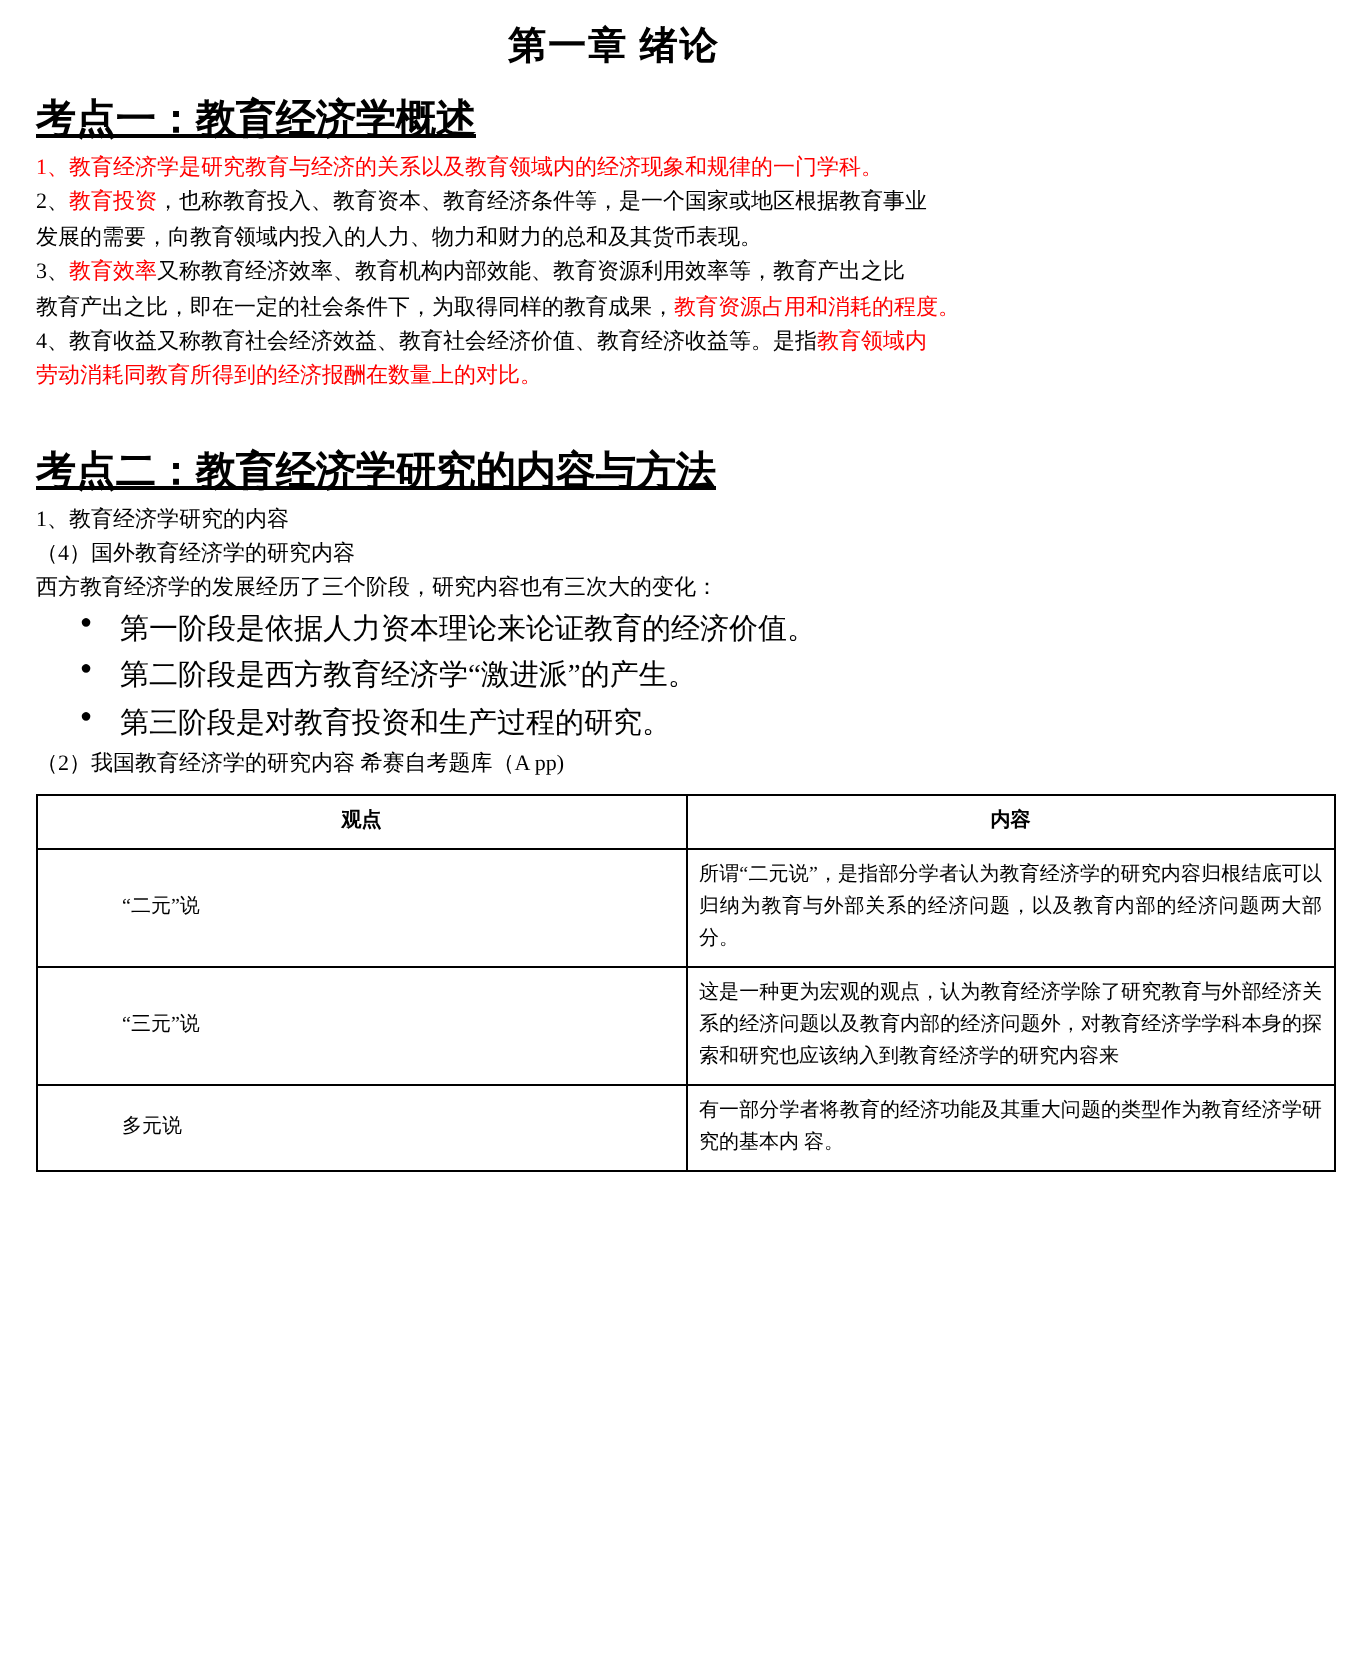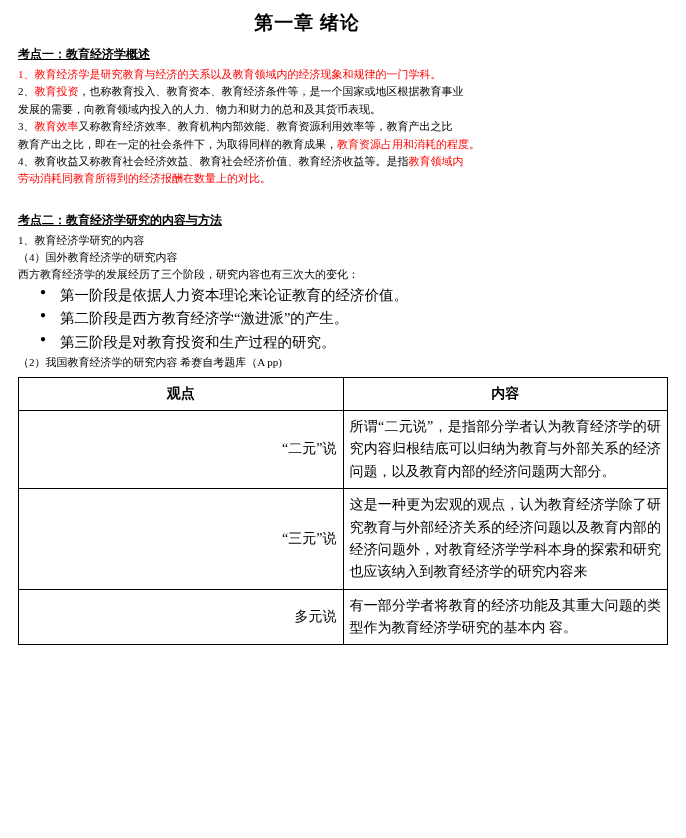--- a/index.html
+++ b/index.html
@@ -23,21 +23,21 @@
   }
   .doc-title {
     text-align: center;
     font-size: 19px;
     font-weight: bold;
     letter-spacing: 1px;
     margin: 4px 0 10px 0;
     font-family: "Liberation Serif", "DejaVu Serif", serif;
   }
   .section-head {
-    font-size: 12px;
+    font-size: 20px;
     font-weight: bold;
     margin: 4px 0 3px 0;
     letter-spacing: 0px;
   }
   .section-head .u {
     text-decoration: underline;
   }
   p.line {
     font-size: 11px;
     line-height: 1.58;
@@ -75,31 +75,31 @@
   .tbl-wrap {
     margin-top: 5px;
   }
   table.kv {
     border-collapse: collapse;
     width: 650px;
     table-layout: fixed;
   }
   table.kv th, table.kv td {
     border: 1px solid #000000;
-    font-size: 14px;
+    font-size: 10px;
     line-height: 1.6;
     vertical-align: middle;
     padding: 5px 6px;
   }
   table.kv th {
     font-weight: bold;
     text-align: center;
   }
   table.kv td.term {
-    text-align: right;
+    text-align: left;
     width: 110px;
     padding-left: 42px;
   }
   table.kv td.desc {
     text-align: justify;
     border-radius: 20px;
   }
 </style>
 </head>
 <body>

